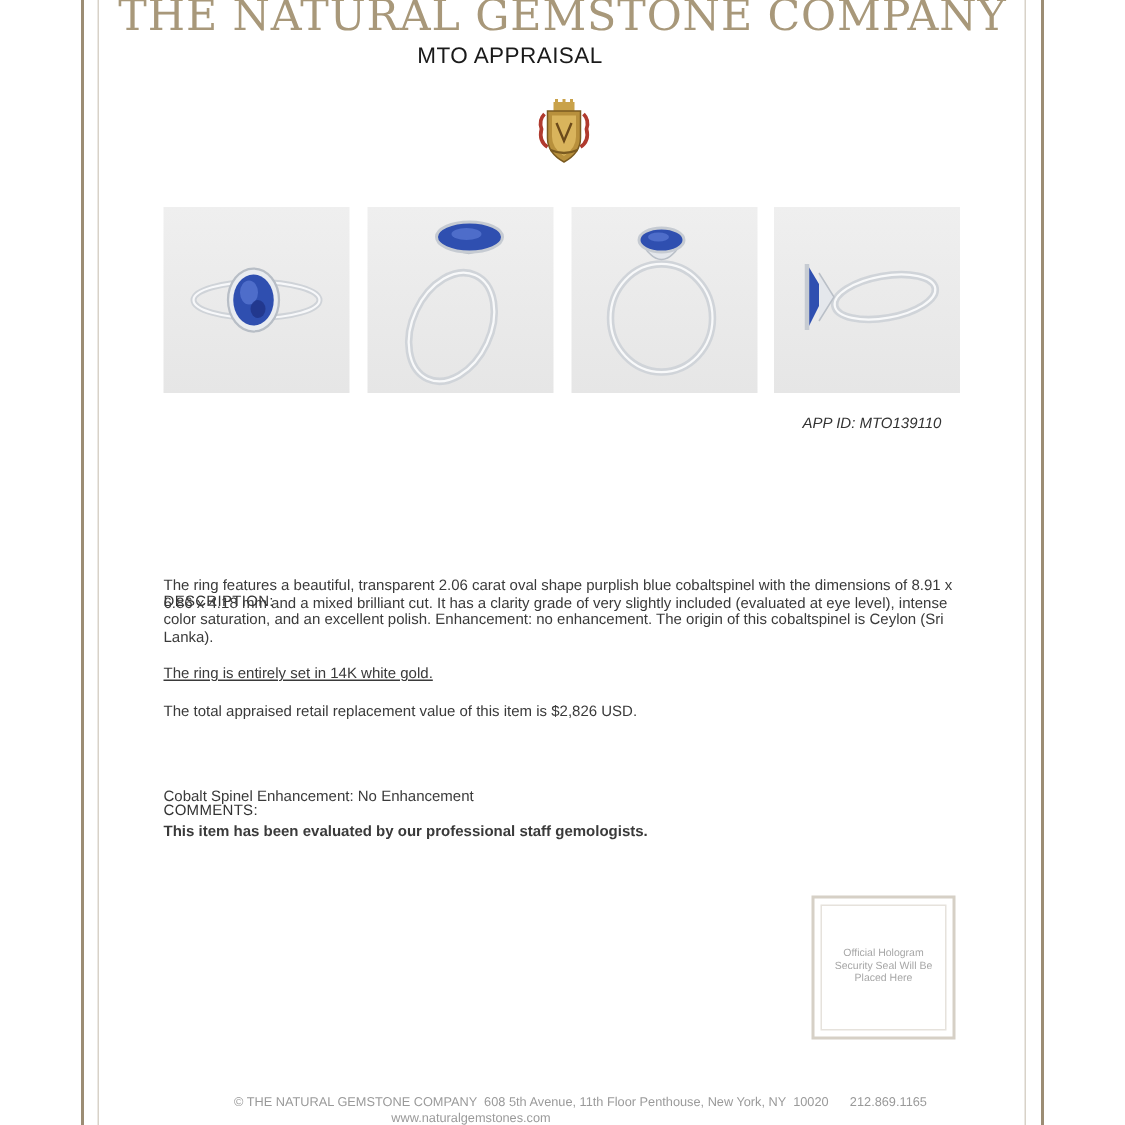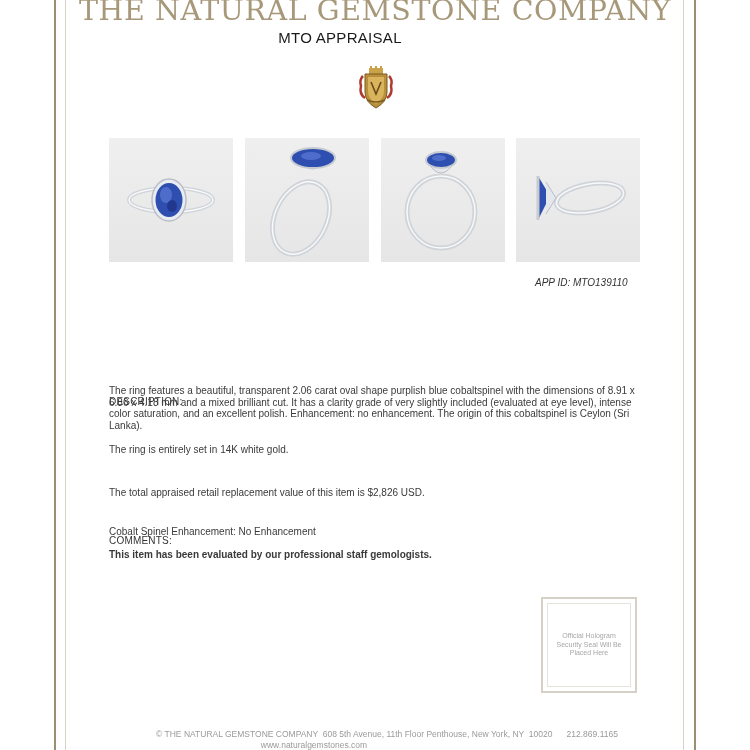--- a/index.html
+++ b/index.html
@@ -131,22 +131,22 @@
     <path d="M22 38 L34 58 L22 82 Z" fill="#2f4fb0"></path>
     <path d="M22 38 L22 82" stroke="#c6cbd2" stroke-width="3"></path>
     <path d="M30 44 L40 60 L30 76" fill="#e4e7ec" stroke="#b9bfc7" stroke-width="1"></path>
   </svg>
 </div>
 
 <div class="app-id">APP ID: MTO139110</div>
 
 <div class="section-label" style="top:364px;">DESCRIPTION:</div>
 <div class="para" style="top:385px;">The ring features a beautiful, transparent 2.06 carat oval shape purplish blue cobaltspinel with the dimensions of 8.91 x 6.86 x 4.18 mm and a mixed brilliant cut. It has a clarity grade of very slightly included (evaluated at eye level), intense color saturation, and an excellent polish. Enhancement: no enhancement. The origin of this cobaltspinel is Ceylon (Sri Lanka).</div>
-<div class="para" style="top:444px;">The ring is entirely set in 14K white gold.</div>
-<div class="para" style="top:487px;">The total appraised retail replacement value of this item is $2,826 USD.</div>
+<div class="para" style="top:444px;text-decoration:underline;">The ring is entirely set in 14K white gold.</div>
+<div class="para" style="top:469px;">The total appraised retail replacement value of this item is $2,826 USD.</div>
 
 <div class="section-label" style="top:503px;text-align:center;">COMMENTS:</div>
 <div class="para" style="top:526px;">Cobalt Spinel Enhancement: No Enhancement</div>
 <div class="para" style="top:549px;font-weight:bold;">This item has been evaluated by our professional staff gemologists.</div>
 
 <div class="seal-outer">
   <div class="seal-inner">
     <div class="seal-text">Official Hologram Security Seal Will Be Placed Here</div>
   </div>
 </div>

